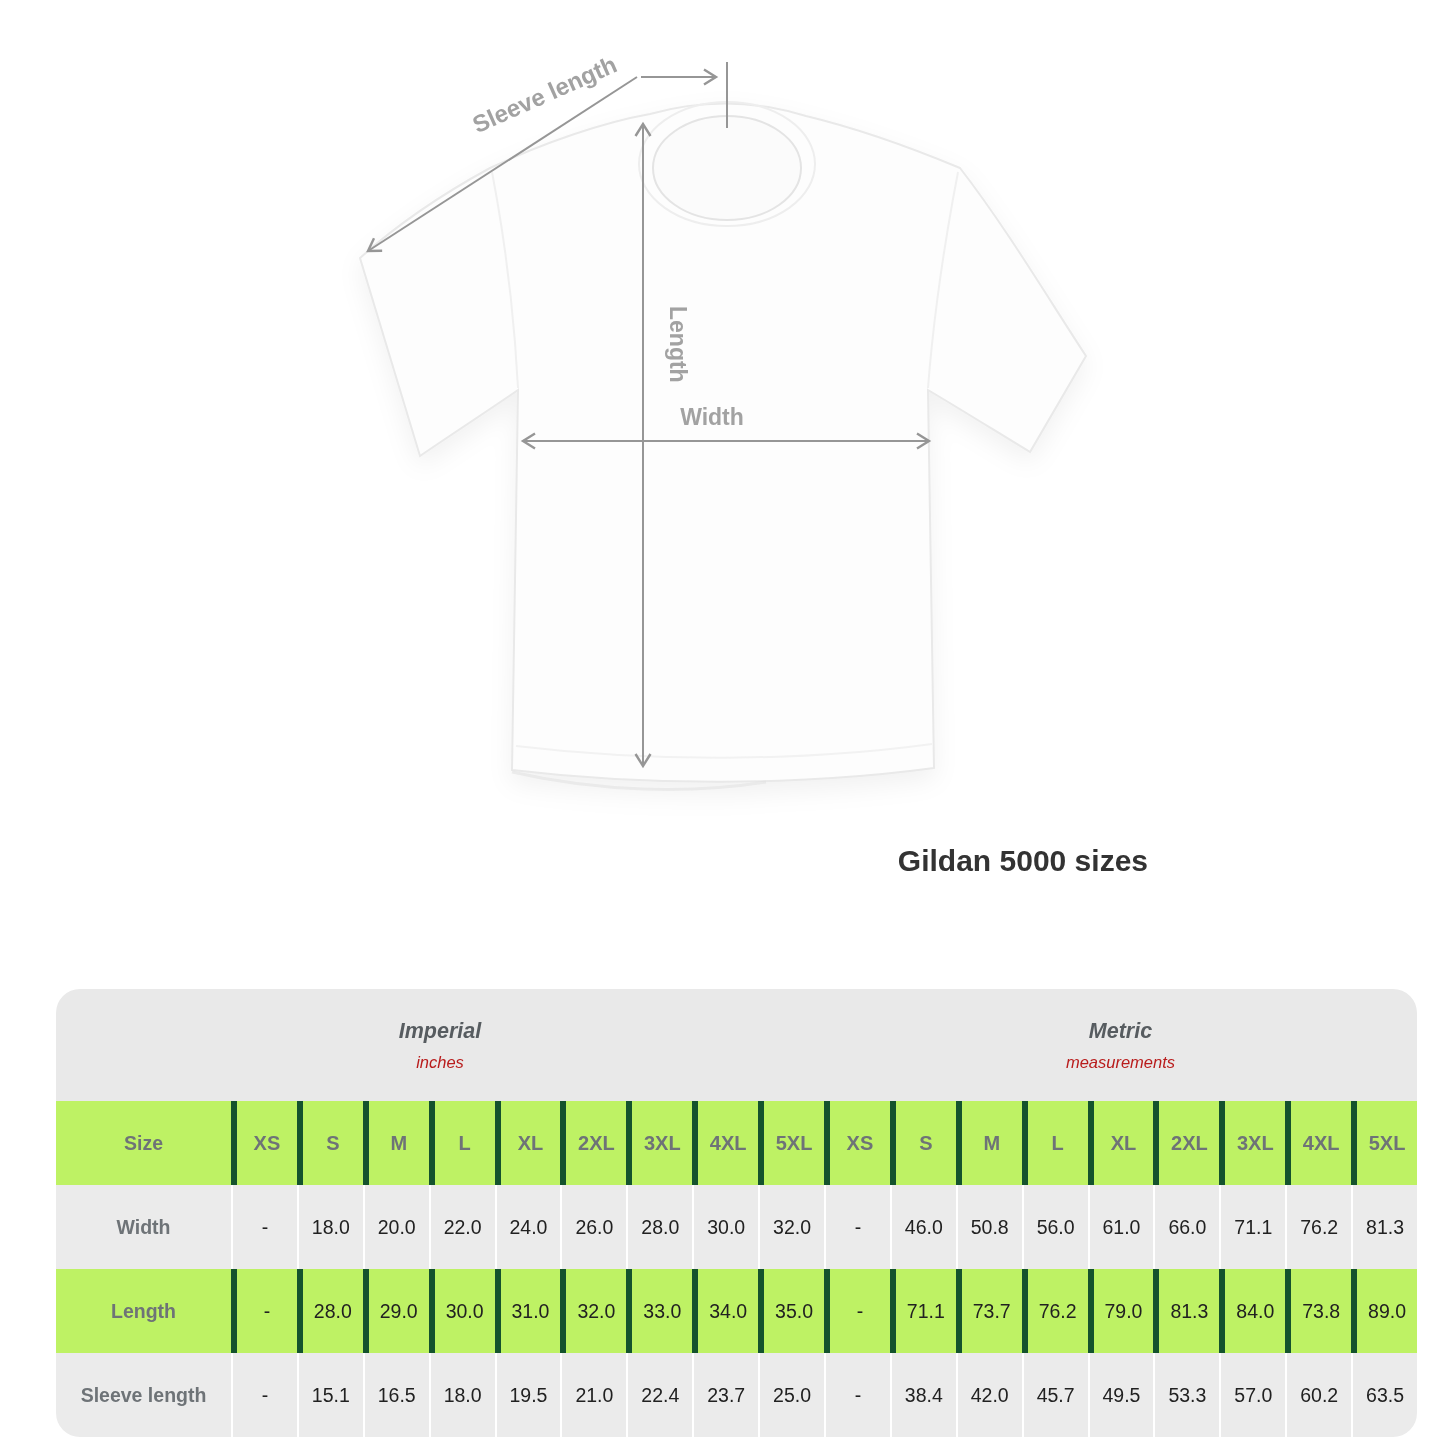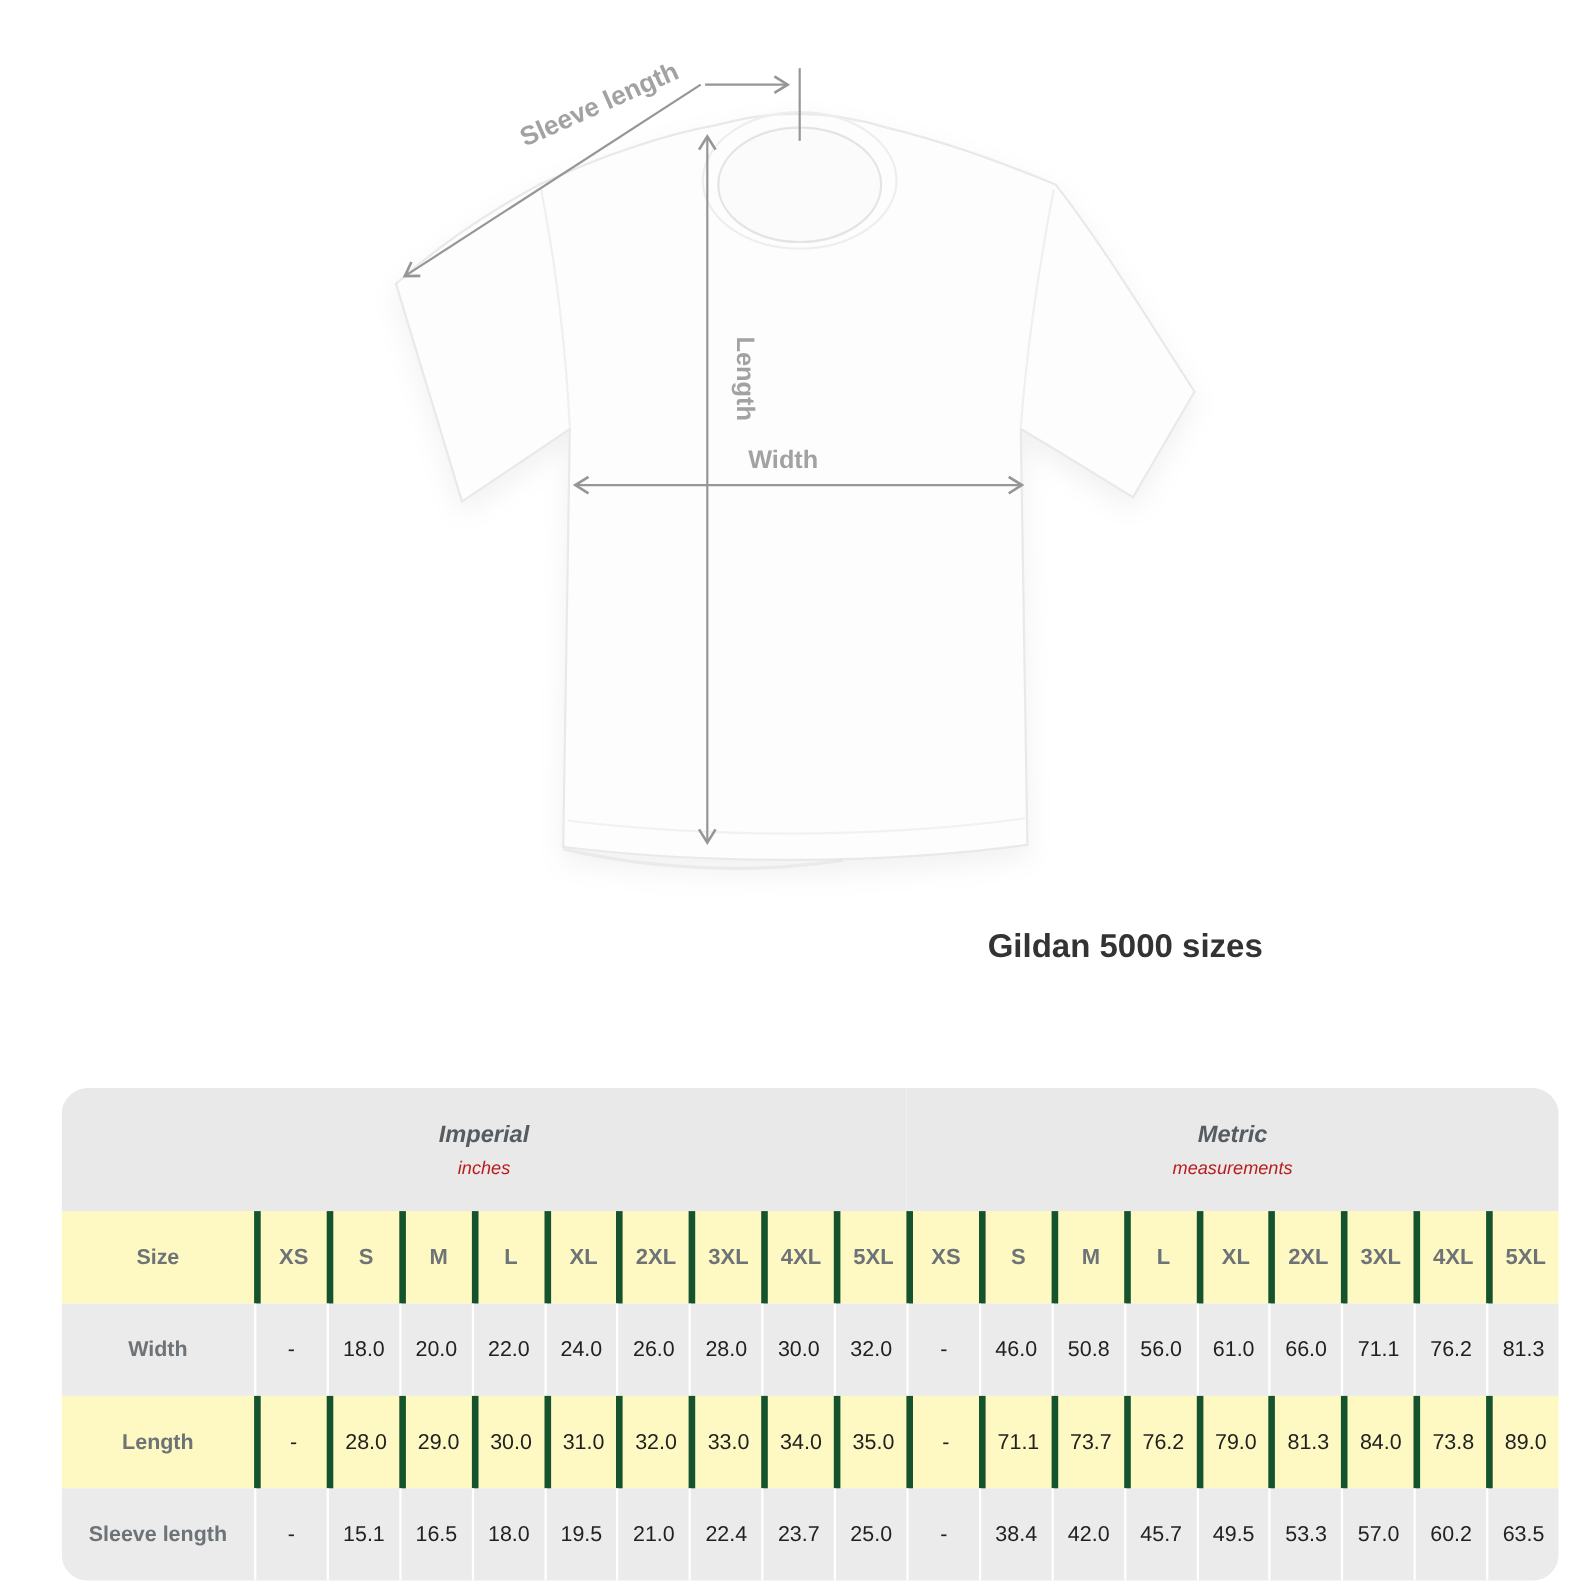--- a/index.html
+++ b/index.html
@@ -58,21 +58,21 @@
   .row{
     display:grid;grid-template-columns:175px repeat(18,1fr);
     height:84px;
   }
   .cell{
     display:flex;align-items:center;justify-content:center;
     font-size:19.5px;color:#212121;
   }
   .label-cell{font-weight:bold;color:#6e7377;}
   .size-cell{font-weight:bold;color:#6e7377;font-size:20px;}
-  .row-plain{background:#fef9c3;}
+  .row-plain{background:#bef264;}
   .row-plain .cell + .cell{border-left:6px solid #14532d;}
   .row-striped{background:#ebebeb;}
   .row-striped .cell + .cell{border-left:2px solid #ffffff;}
 </style>
 </head>
 <body>
 
 <div class="page">
 
   <svg class="diagram" viewBox="0 0 1445 830" width="1445" height="830">

